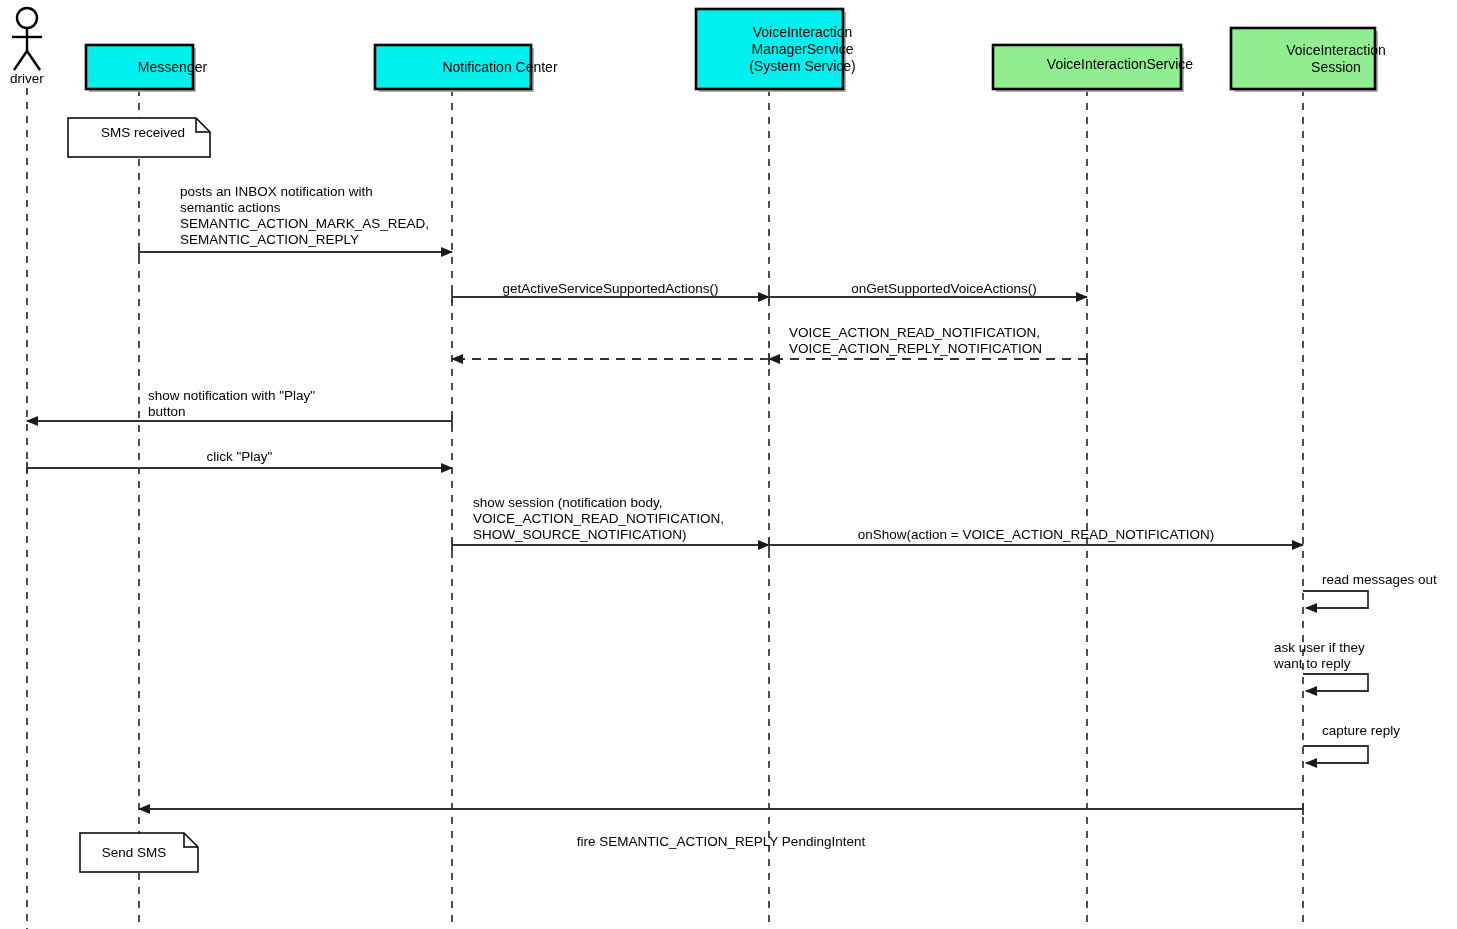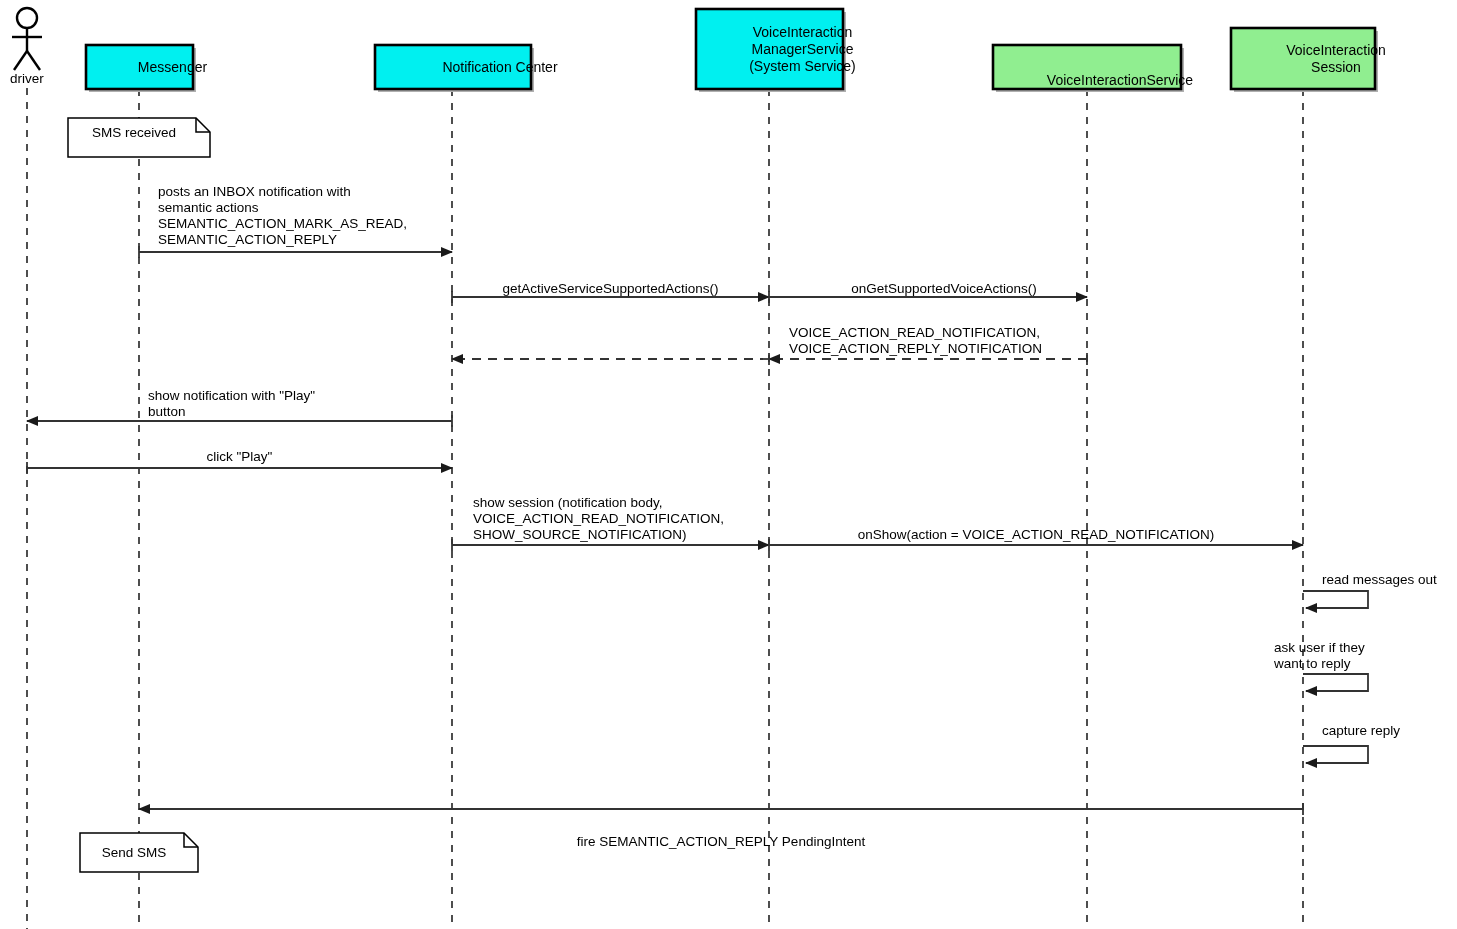--- a/index.html
+++ b/index.html
@@ -87,26 +87,26 @@
         <path d="M1303,746 L1368,746 L1368,763 L1306,763" fill="none" stroke="#333333" stroke-width="1.8" marker-end="url(#arrFull)"></path>
       </g>
   </svg>
   <div id="overlay">
       <div class="actorlbl" style="left: -13px; top: 71px; width: 80px;">driver</div>
       <div class="boxlbl" style="left: 86px; top: 45px; width: 107px; height: 44px; white-space: pre-line;">Messenger</div>
       <div class="boxlbl" style="left: 389px; top: 45px; width: 156px; height: 44px; white-space: pre-line;">Notification Center</div>
       <div class="boxlbl" style="left: 696px; top: 9px; width: 147px; height: 80px; white-space: pre-line;">VoiceInteraction
 ManagerService
 (System Service)</div>
-      <div class="boxlbl" style="left: 993px; top: 61px; width: 188px; height: 38px; white-space: pre-line;">VoiceInteractionService</div>
+      <div class="boxlbl" style="left: 993px; top: 45px; width: 188px; height: 38px; white-space: pre-line;">VoiceInteractionService</div>
       <div class="boxlbl" style="left: 1231px; top: 28px; width: 144px; height: 61px; white-space: pre-line;">VoiceInteraction
 Session</div>
-      <div class="notelbl" style="left: 68px; top: 118px; width: 132px; height: 28px;">SMS received</div>
+      <div class="notelbl" style="left: 77px; top: 118px; width: 132px; height: 28px;">SMS received</div>
       <div class="notelbl" style="left: 80px; top: 833px; width: 108px; height: 39px;">Send SMS</div>
-      <div class="lbl" style="left: 158px; text-align: left; top: 184px;">posts an INBOX notification with
+      <div class="lbl" style="left: 180px; text-align: left; top: 184px;">posts an INBOX notification with
 semantic actions
 SEMANTIC_ACTION_MARK_AS_READ,
 SEMANTIC_ACTION_REPLY</div>
       <div class="lbl" style="left: 452px; width: 317px; text-align: center; top: 281px;">getActiveServiceSupportedActions()</div>
       <div class="lbl" style="left: 769px; width: 350px; text-align: center; top: 281px;">onGetSupportedVoiceActions()</div>
       <div class="lbl" style="left: 789px; text-align: left; top: 325px;">VOICE_ACTION_READ_NOTIFICATION,
 VOICE_ACTION_REPLY_NOTIFICATION</div>
       <div class="lbl" style="left: 148px; text-align: left; top: 388px;">show notification with "Play"
 button</div>
       <div class="lbl" style="left: 27px; width: 425px; text-align: center; top: 449px;">click "Play"</div>

